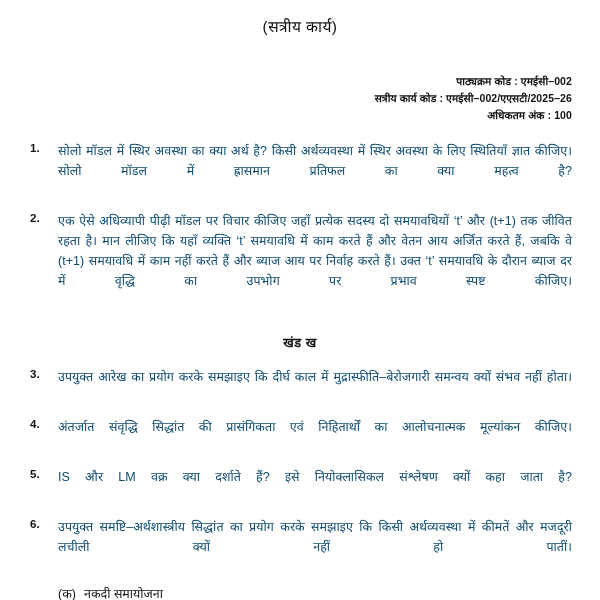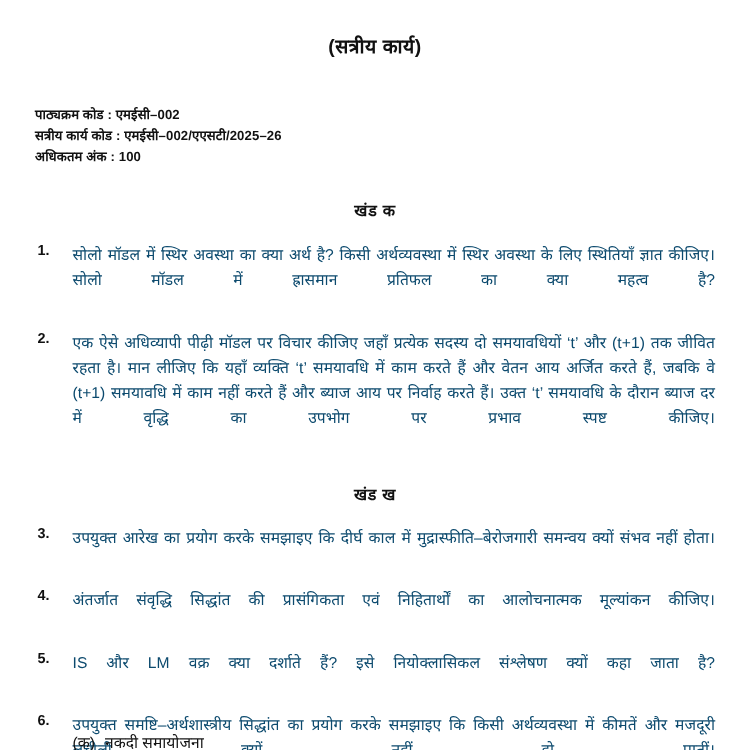--- a/index.html
+++ b/index.html
@@ -22,32 +22,32 @@
     width: 600px;
     height: 600px;
     box-sizing: border-box;
     padding: 0 28px;
   }
 
   
   .doc-title {
     text-align: center;
     font-size: 15.5px;
-    font-weight: 700;
+    font-weight: 400;
     letter-spacing: 0.4px;
     margin: 0;
-    padding-top: 28px;
+    padding-top: 17px;
     line-height: 1.3;
     color: #111;
   }
 
   
   .meta-block {
     margin-top: 36px;
-    text-align: left;
+    text-align: right;
     font-size: 10.5px;
     font-weight: 700;
     line-height: 1.62;
     color: #111;
     letter-spacing: 0.1px;
   }
   .meta-line {
     display: block;
     white-space: nowrap;
   }
@@ -167,21 +167,20 @@
       <span class="num">एमईसी–002/एएसटी/2025–26</span>
     </span>
     <span class="meta-line">
       <span>अधिकतम अंक</span>
       <span> : </span>
       <span class="num">100</span>
     </span>
   </div>
 
 
-  <div class="section-heading section-a-heading">खंड क</div>
 
   <ul class="q-list after-a">
     <li class="q-item">
       <span class="q-num">1.</span>
       <span class="q-text">सोलो मॉडल में स्थिर अवस्था का क्या अर्थ है? किसी अर्थव्यवस्था में स्थिर अवस्था के लिए स्थितियाँ ज्ञात कीजिए। सोलो मॉडल में ह्रासमान प्रतिफल का क्या महत्व है?</span>
     </li>
     <li class="q-item">
       <span class="q-num">2.</span>
       <span class="q-text">एक ऐसे अधिव्यापी पीढ़ी मॉडल पर विचार कीजिए जहाँ प्रत्येक सदस्य दो समयावधियों ‘t’ और (t+1) तक जीवित रहता है। मान लीजिए कि यहाँ व्यक्ति ‘t’ समयावधि में काम करते हैं और वेतन आय अर्जित करते हैं, जबकि वे (t+1) समयावधि में काम नहीं करते हैं और ब्याज आय पर निर्वाह करते हैं। उक्त ‘t’ समयावधि के दौरान ब्याज दर में वृद्धि का उपभोग पर प्रभाव स्पष्ट कीजिए।</span>
     </li>

